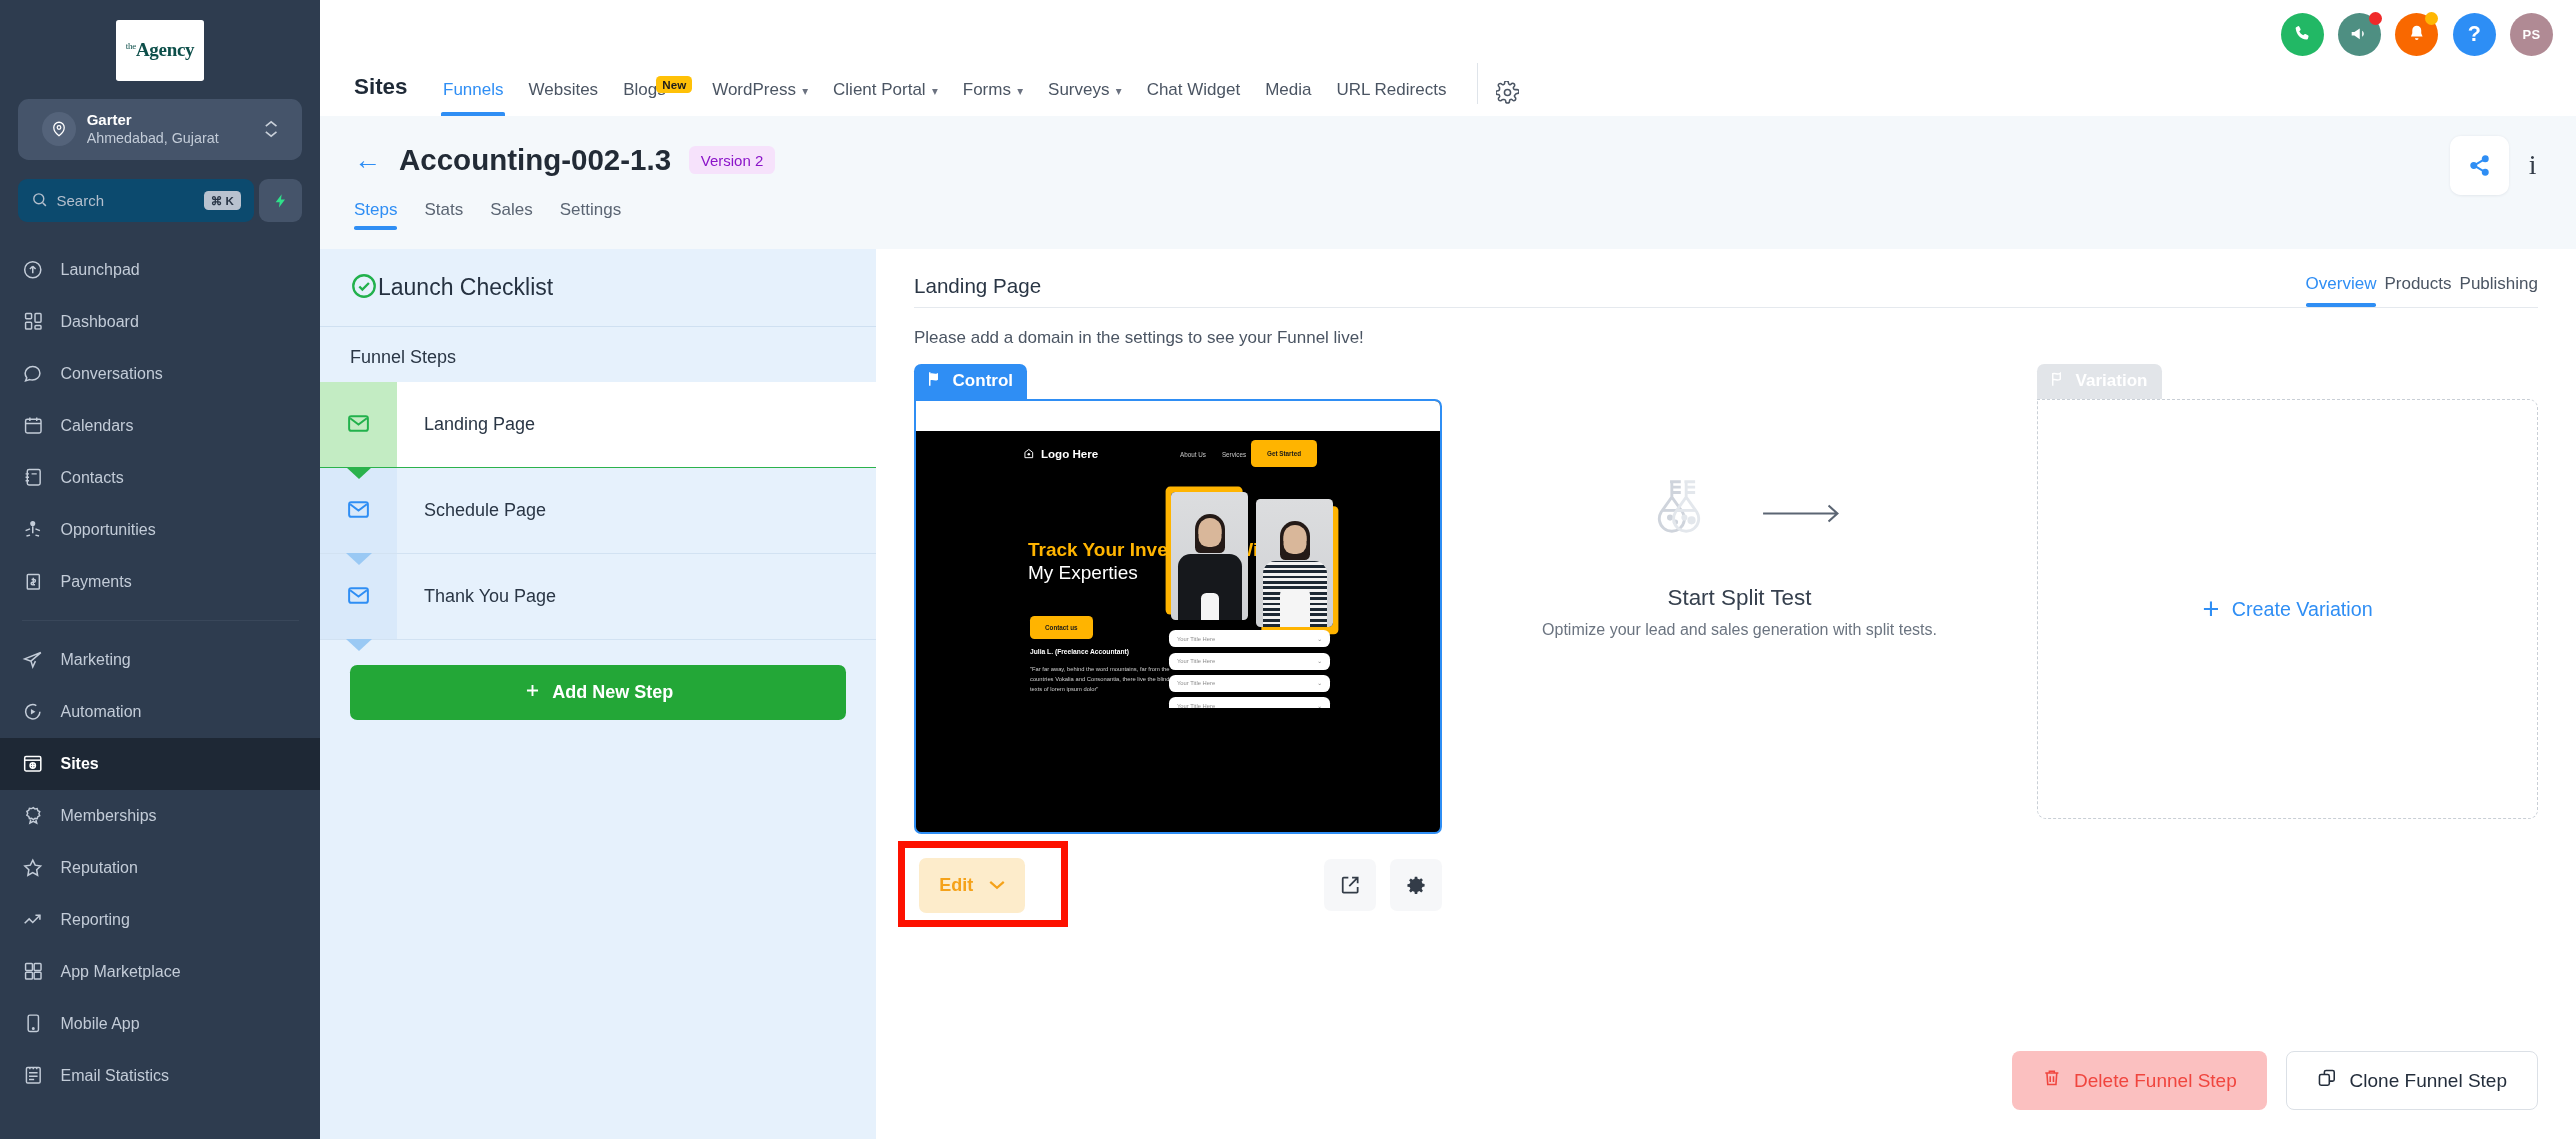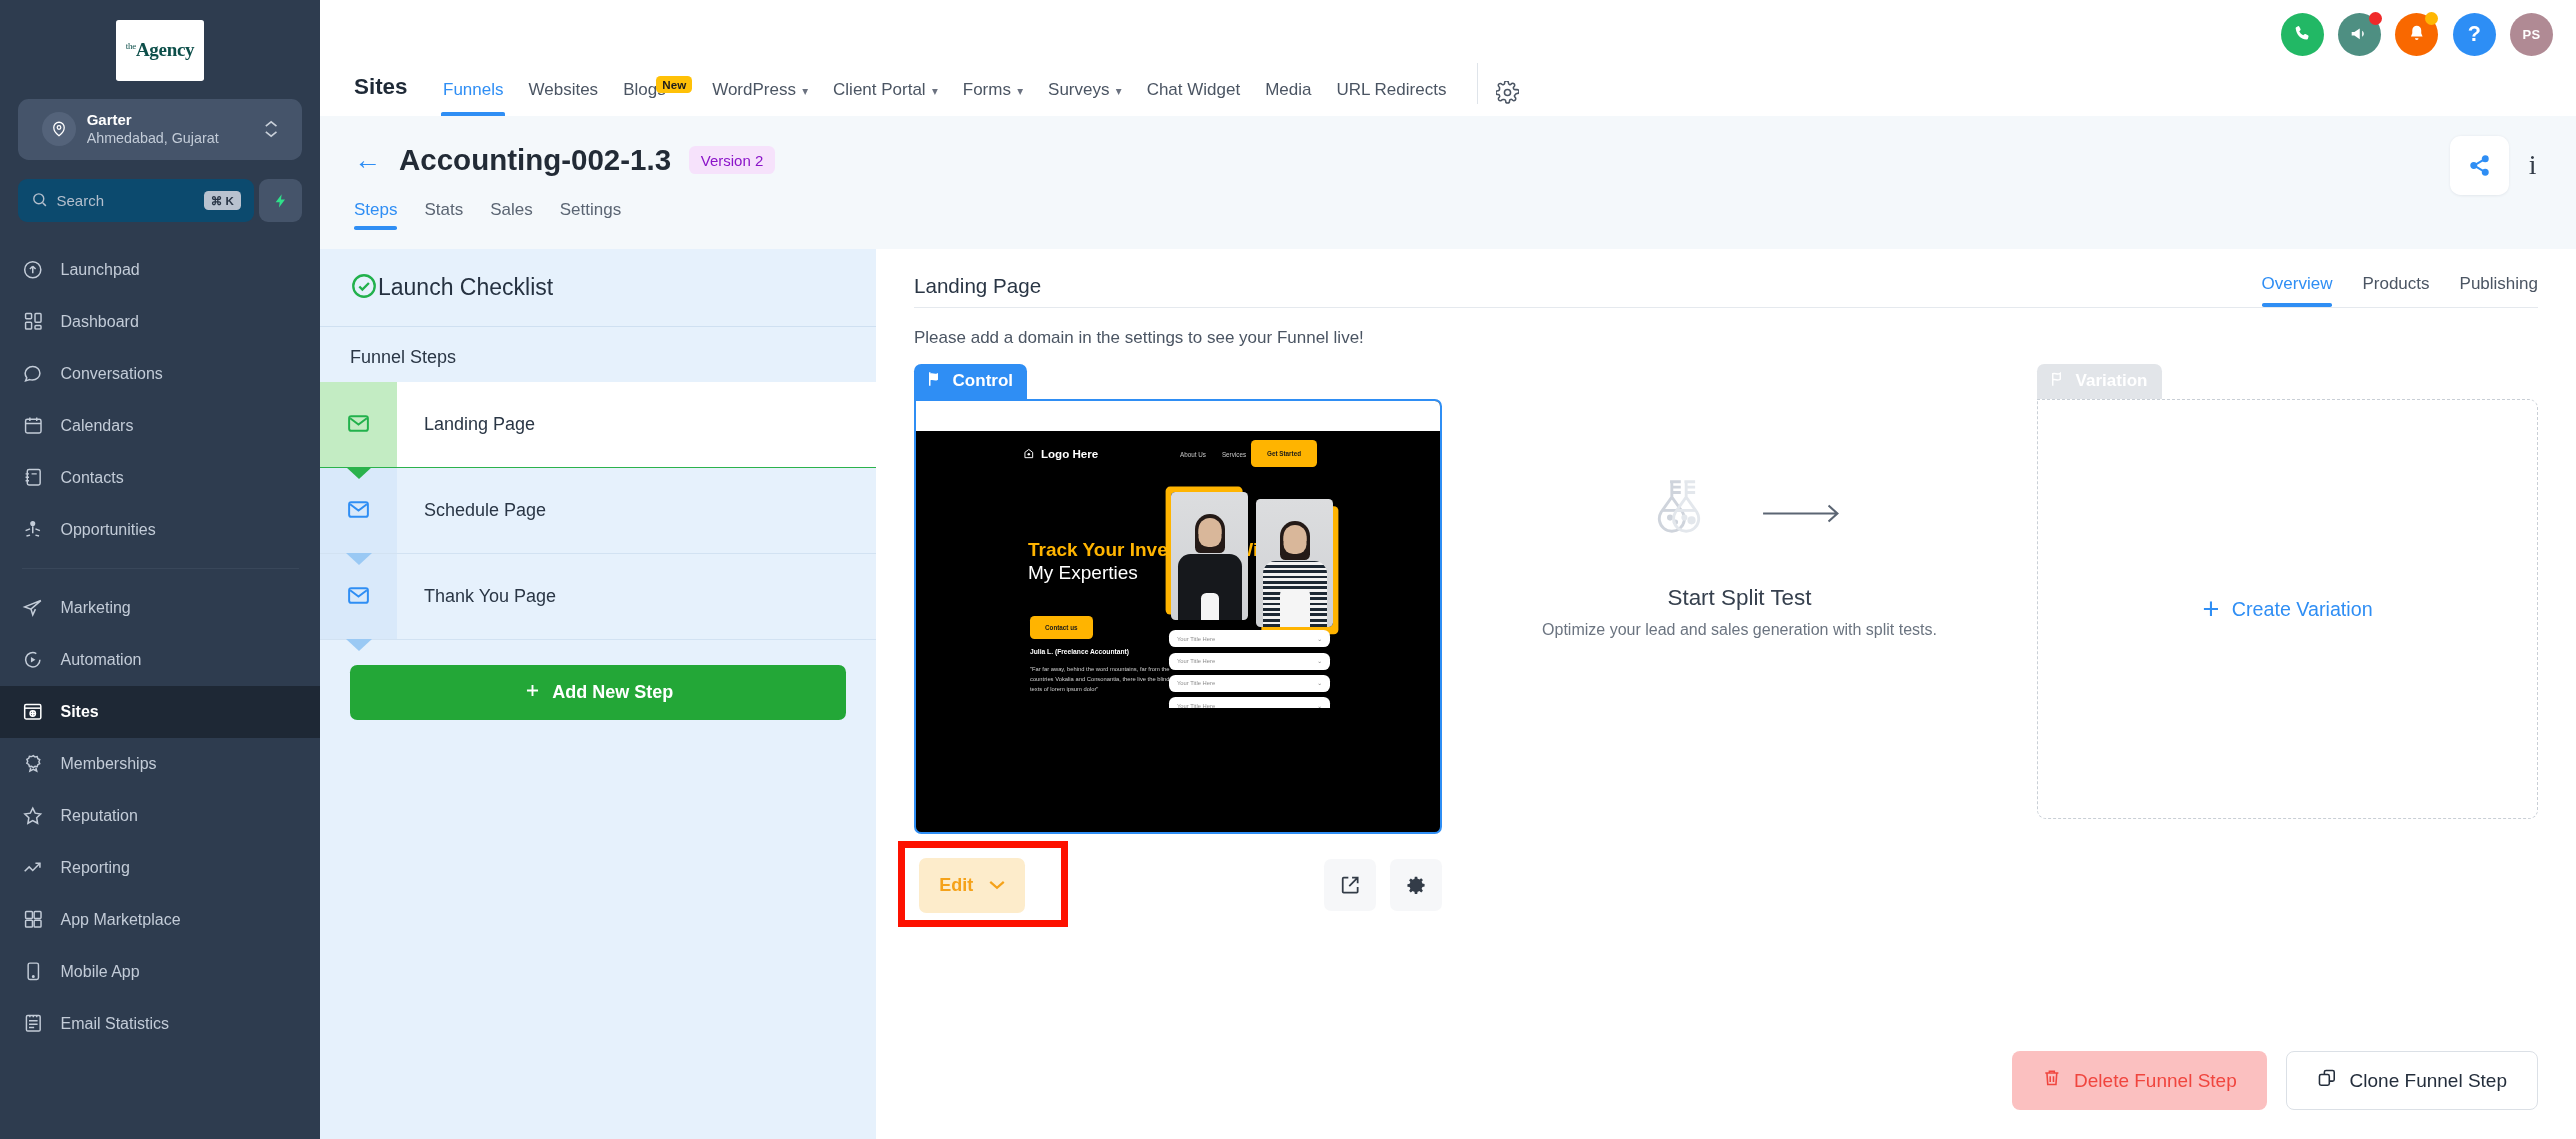--- a/index.html
+++ b/index.html
@@ -134,21 +134,21 @@
   .addstep {
     margin: 25px 30px; background: #23a737; color: #fff; border: none; border-radius: 7.2px;
     height: 55px; font-size: 18px; font-weight: bold; display: flex; align-items: center;
     justify-content: center; gap: 10.7px; cursor: pointer; font-family: inherit;
   }
 
   
   .work { flex: 1; background: #fff; display: flex; flex-direction: column; min-width: 0; padding: 0 0 0 0; position: relative; }
   .work-head { display: flex; align-items: flex-start; justify-content: space-between; padding: 25px 38px 0; }
   .work-title { font-size: 20.6px; color: #2a3645; }
-  .wtabs { display: flex; gap: 30px; margin-left: 32px; }
+  .wtabs { display: flex; gap: 8px; margin-left: 32px; }
   .wtab { font-size: 17px; color: #4b5563; padding-bottom: 12.5px; cursor: pointer; position: relative; }
   .wtab.active { color: #2f8ef4; }
   .wtab.active::after { content:""; position:absolute; left:0; right:0; bottom:0; height:3.6px; background:#2f8ef4; border-radius:1.8px; }
   .work-rule { height: 0.9px; background: #e5e9ee; margin: 0 38px; }
   .domain-note { padding: 19.7px 38px 0; font-size: 17px; color: #4b5563; }
 
   .cards { display: flex; align-items: flex-start; padding: 16px 38px 0; gap: 2px; flex: 1; }
 
   .ctrl-col { width: 528px; flex: 0 0 528px; }
   .flagtab {
@@ -325,20 +325,29 @@
         <span>Contacts</span>
       </div>
       <div class="nav-item">
         <span class="ico">
             <svg width="21.5" height="21.5" viewBox="0 0 24 24" fill="none" stroke="#c3ccd8" stroke-width="1.7">
               <circle cx="12" cy="5" r="2" fill="#c3ccd8"></circle>
               <path d="M12 8v8M9 11l-5 2M15 11l5 2M9 18l-4 1M15 18l4 1"></path>
             </svg>
           </span>
         <span>Opportunities</span>
+      </div>
+      <div class="nav-item">
+        <span class="ico">
+            <svg width="20.6" height="20.6" viewBox="0 0 24 24" fill="none" stroke="#c3ccd8" stroke-width="1.7">
+              <rect x="5" y="4" width="14" height="17" rx="1"></rect>
+              <path d="M12 8v9M10 10h3a1.5 1.5 0 010 3h-2a1.5 1.5 0 000 3h3"></path>
+            </svg>
+          </span>
+        <span>Payments</span>
       </div>
 
       <div class="nav-sep"></div>
 
       <div class="nav-item">
         <span class="ico">
             <svg width="21.5" height="21.5" viewBox="0 0 24 24" fill="none" stroke="#c3ccd8" stroke-width="1.7">
               <path d="M21 4L3 11l7 2.5L21 4zM10 13.5L12 20l3-6.5"></path>
             </svg>
           </span>

